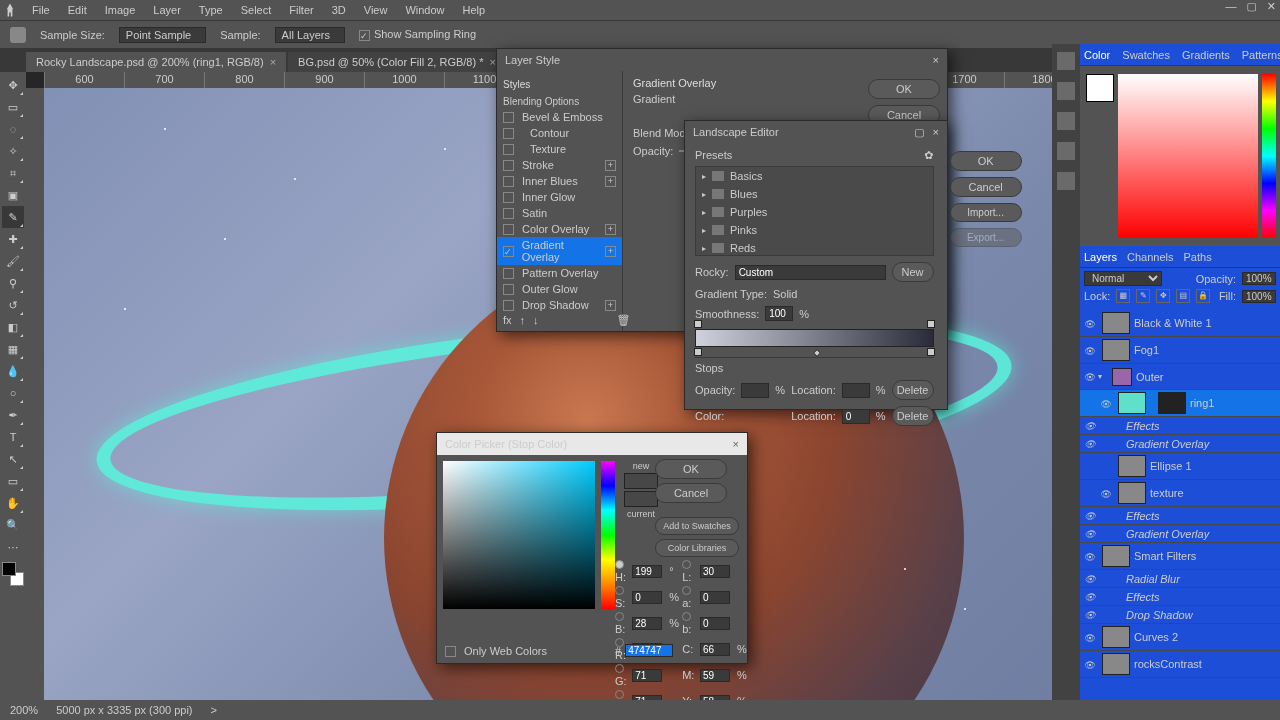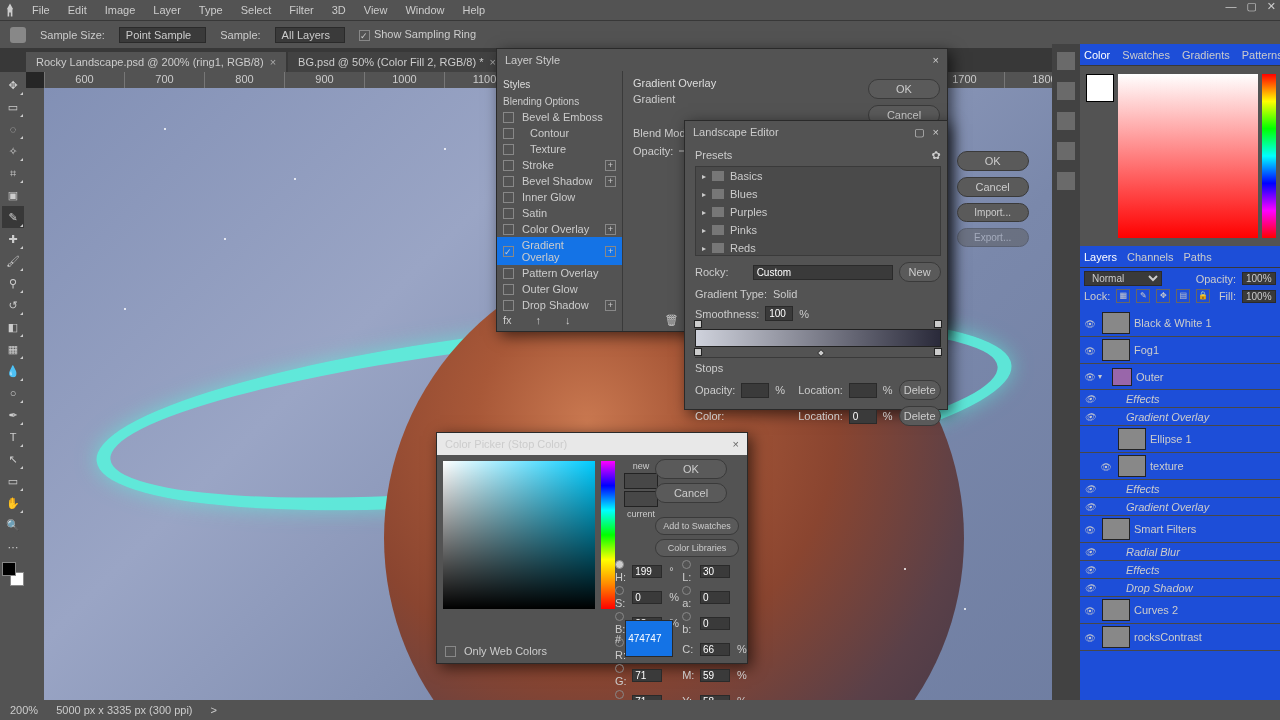--- a/index.html
+++ b/index.html
@@ -69,21 +69,21 @@
 
 #dlg-ls{top:48px;left:496px;width:452px;height:284px}
 #dlg-ls .body{display:flex;height:calc(100% - 22px)}
 #dlg-ls .col1{width:126px;border-right:1px solid #3a3a3a;padding:4px 0}
 #dlg-ls .style-item{display:flex;align-items:center;padding:2px 6px;gap:4px;font-size:10px}
 #dlg-ls .style-item.header{color:#ddd;padding:4px 6px}
 #dlg-ls .style-item.sel{background:#1473e6;color:#fff}
 #dlg-ls .style-item .plus{margin-left:auto;border:1px solid #888;width:11px;height:11px;text-align:center;line-height:9px;font-size:9px}
 #dlg-ls .col2{flex:1;padding:6px 10px;font-size:10px}
 #dlg-ls .col3{width:86px;padding:8px;display:flex;flex-direction:column;gap:6px;align-items:center}
-#dlg-ls .foot{position:absolute;bottom:4px;left:6px;display:flex;gap:24px;font-size:10px}
+#dlg-ls .foot{position:absolute;bottom:4px;left:6px;display:flex;gap:8px;font-size:10px}
 
 #dlg-ge{top:120px;left:684px;width:264px;height:290px}
 #dlg-ge .body{padding:6px 10px;font-size:10px}
 .preset-list{border:1px solid #3a3a3a;height:90px;overflow-y:auto;margin-top:4px;background:#4a4a4a}
 .preset-item{padding:3px 6px;display:flex;align-items:center;gap:6px}
 .preset-item .fold{font-size:8px}
 .preset-item .fico{width:12px;height:10px;background:#777}
 .ge-row{display:flex;align-items:center;gap:6px;margin-top:6px}
 .ge-col3{width:56px;padding:8px 6px;display:flex;flex-direction:column;gap:6px}
 .grad-bar{height:18px;background:linear-gradient(to right,#cfd2dc,#2a2a3a);border:1px solid #222;position:relative;margin-top:8px}
@@ -93,21 +93,21 @@
 #dlg-cp{top:432px;left:436px;width:312px;height:232px;background:#535353}
 #dlg-cp .dlg-title{background:#e8e8e8;color:#222}
 #dlg-cp .body{display:flex;padding:6px;height:calc(100% - 22px)}
 .cp-field{width:152px;height:148px;background:linear-gradient(to bottom,transparent,#000),linear-gradient(to right,#fff,#00ccff);position:relative}
 .cp-hue{width:14px;height:148px;margin:0 6px;background:linear-gradient(to bottom,#f0f,#00f,#0ff,#0f0,#ff0,#f80,#f00)}
 .cp-vals{display:grid;grid-template-columns:auto 34px 10px auto 34px 10px;gap:2px 3px;font-size:10px;align-items:center;margin-top:4px}
 .cp-vals input{width:30px;background:#3a3a3a;border:1px solid #2a2a2a;color:#fff;font-size:10px;padding:0 2px}
 .cp-vals .rad{width:9px;height:9px;border:1px solid #888;border-radius:50%;display:inline-block}
 .cp-vals .rad.on{background:#ccc}
 .cp-hex{margin-top:4px;display:flex;align-items:center;gap:4px}
-.cp-hex input{width:48px;background:#1473e6;border:1px solid #2a2a2a;color:#fff;font-size:10px;padding:12px 2px}
+.cp-hex input{width:48px;background:#1473e6;border:1px solid #2a2a2a;color:#fff;font-size:10px;padding:0 2px}
 .cp-btns{position:absolute;top:26px;right:8px;display:flex;flex-direction:column;gap:4px}
 .iconstrip{position:absolute;right:200px;top:44px;width:28px;bottom:20px;background:#424242;display:flex;flex-direction:column;align-items:center;padding-top:8px;gap:12px}
 .iconstrip div{width:18px;height:18px;background:#6a6a6a}
 .windowctrl{position:absolute;top:0;right:4px;display:flex;gap:10px;color:#ccc;font-size:11px}
 </style>
 </head>
 <body>
 
 <div class="menubar">
   <span><span class="home-icon"></span></span>
@@ -269,20 +269,27 @@
           <span class="eye "></span>
           <span class="thumb"></span>
           <span>Fog1</span>
         </div>
         <div class="layer">
           <span class="eye "></span>
           <span class="arrow">▾</span>
           <span class="thumb small" style="background:#96a"></span>
           <span>Outer</span>
         </div>
+        <div class="layer sel indent1">
+          <span class="eye "></span>
+          <span class="thumb" style="background:#5fe0c8"></span>
+          <span style="width:4px"></span>
+          <span class="thumb" style="background:#222"></span>
+          <span>ring1</span>
+        </div>
         <div class="layer indent2 fx">
           <span class="eye "></span>
           <span style="width:28px"></span>
           <span>Effects</span>
         </div>
         <div class="layer indent2 fx">
           <span class="eye "></span>
           <span style="width:28px"></span>
           <span>Gradient Overlay</span>
         </div>
@@ -362,21 +369,21 @@
             <span class="checkbox "></span>
             <span style="margin-left:8px">Texture</span>
           </div>
           <div class="style-item">
             <span class="checkbox "></span>
             <span style="">Stroke</span>
             <span class="plus">+</span>
           </div>
           <div class="style-item">
             <span class="checkbox "></span>
-            <span style="">Bevel Shadow</span>
+            <span style="">Inner Blues</span>
             <span class="plus">+</span>
           </div>
           <div class="style-item">
             <span class="checkbox "></span>
             <span style="">Inner Glow</span>
           </div>
           <div class="style-item">
             <span class="checkbox "></span>
             <span style="">Satin</span>
           </div>
@@ -471,21 +478,21 @@
             <span>Pinks</span>
           </div>
           <div class="preset-item">
             <span class="fold">▸</span>
             <span class="fico"></span>
             <span>Reds</span>
           </div>
         </div>
       <div class="ge-row">
         <span>Rocky:</span>
-        <input class="inp" style="flex: 1 1 0%; margin-left: 18px;" value="Custom">
+        <input class="inp" style="flex: 1 1 0%;" value="Custom">
         <div class="btn" style="width:42px">New</div>
       </div>
       <div class="ge-row">
         <span>Gradient Type:</span>
         <span class="dd">Solid</span>
       </div>
       <div class="ge-row">
         <span>Smoothness:</span>
         <input class="inp" style="width: 28px;" value="100">
         <span>%</span>

